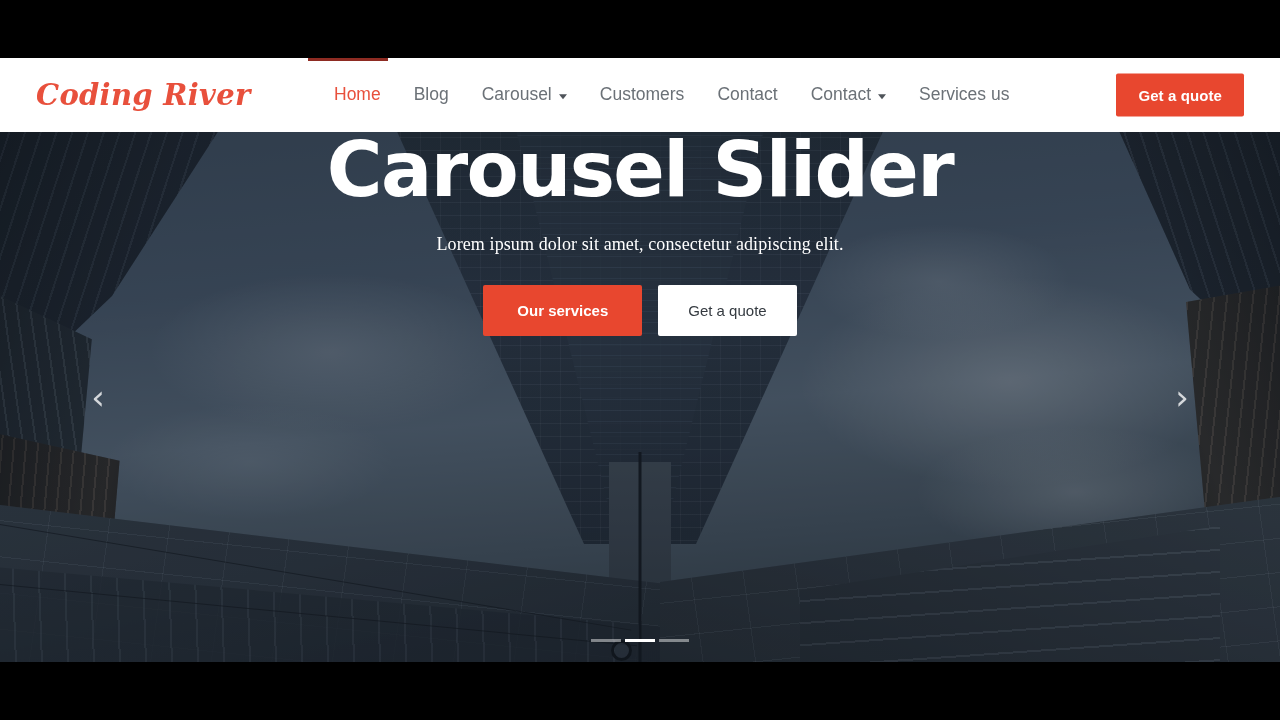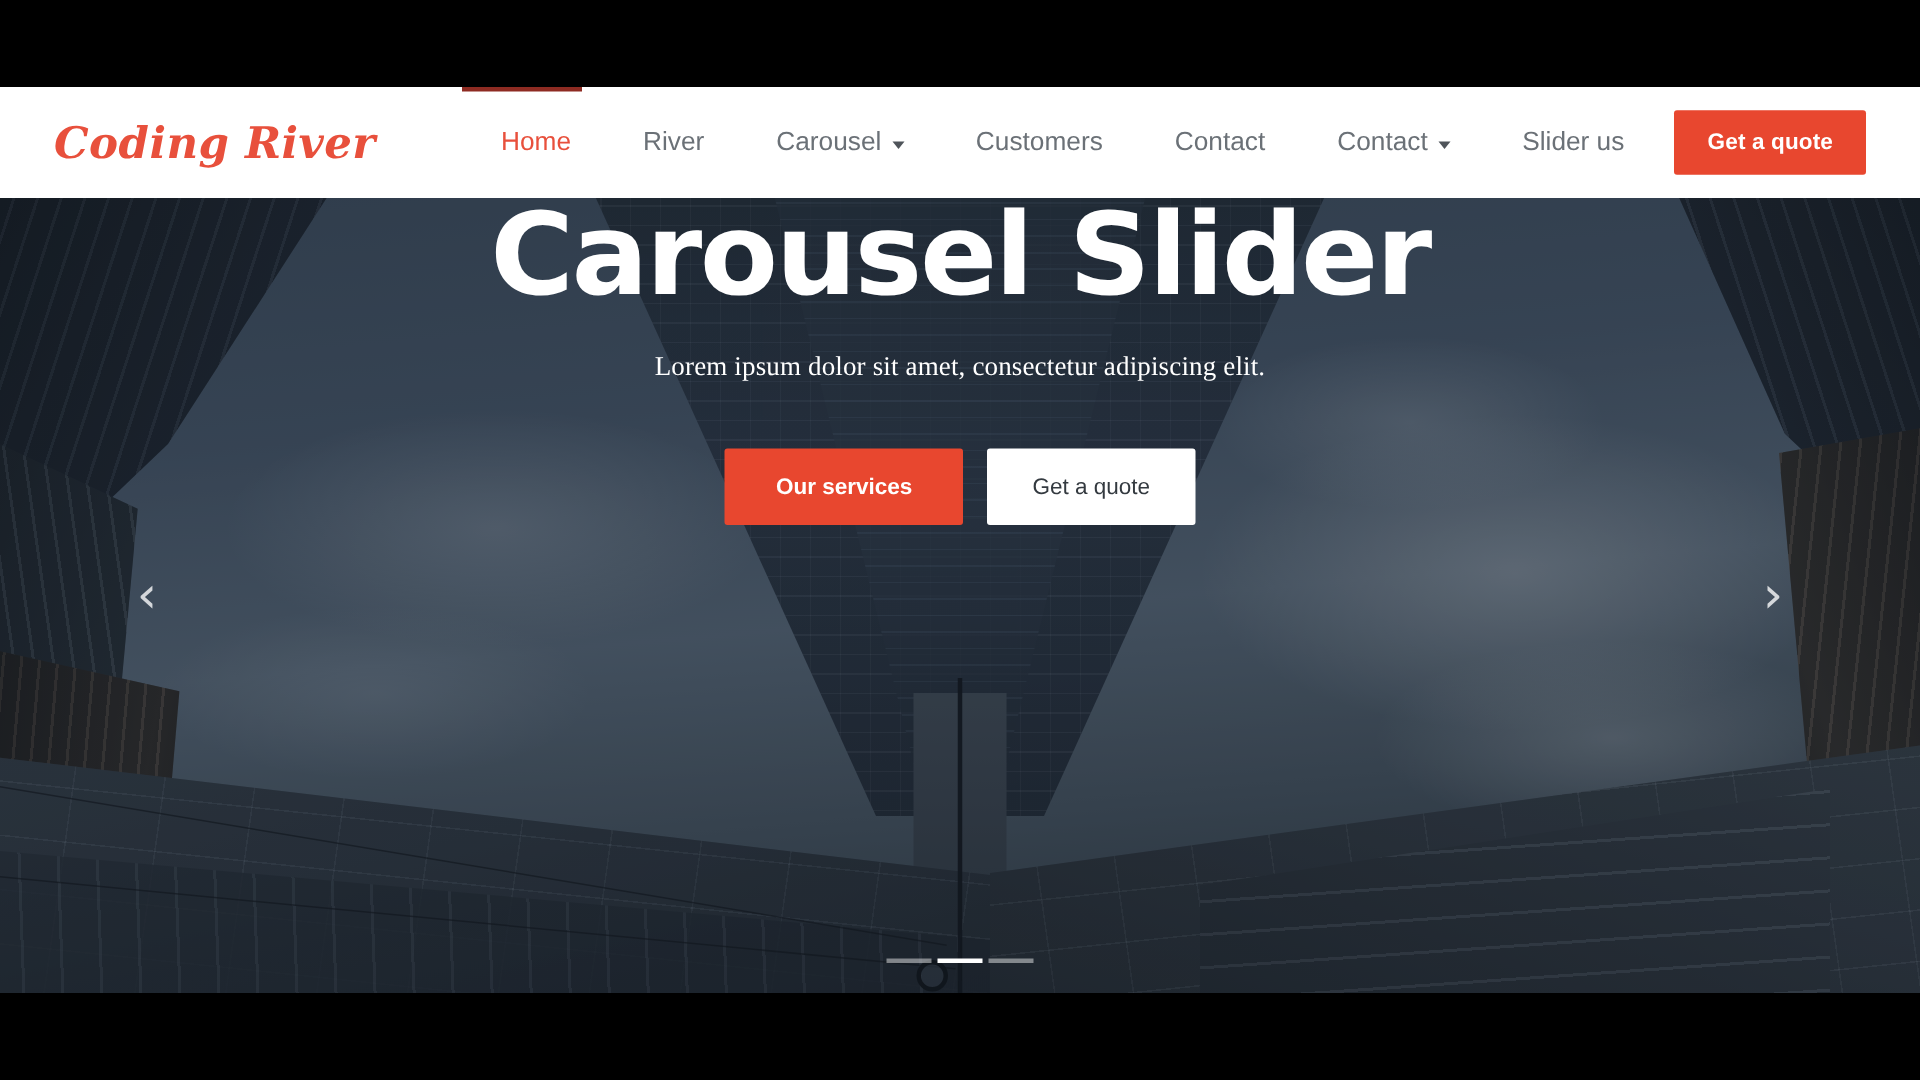--- a/index.html
+++ b/index.html
@@ -84,21 +84,21 @@
     white-space: nowrap;
     user-select: none;
   }
   .nav-links {
     position: absolute;
     left: 318px;
     top: 50%;
     transform: translateY(-50%);
     display: flex;
     align-items: center;
-    gap: 16px;
+    gap: 1px;
     text-align: right;
   }
   .nav-link {
     display: flex;
     align-items: center;
     gap: 7px;
     padding: 0 16px;
     font-size: 17.5px;
     color: #6b7177;
     white-space: nowrap;
@@ -347,21 +347,21 @@
   .hero-sub {
     margin: 26px 0 0 0;
     font-size: 18px;
     color: #ffffff;
     text-align: center;
     font-weight: normal;
     letter-spacing: 0.1px;
     font-family: Liberation Serif, serif;
   }
   .hero-buttons {
-    margin-top: 44px;
+    margin-top: 30px;
     display: flex;
     gap: 16px;
   }
   .btn-primary {
     background: #e8472f;
     color: #ffffff;
     font-size: 15px;
     font-weight: bold;
     padding: 17px 34px;
     border: none;
@@ -440,21 +440,21 @@
 
         <a class="brand">Coding River</a>
 
         <nav class="nav-links">
 
           <a class="nav-link active">
             <span>Home</span>
           </a>
 
           <a class="nav-link">
-            <span>River</span>
+            <span>Blog</span>
           </a>
 
           <a class="nav-link">
             <span>Carousel</span>
             <span class="caret"></span>
           </a>
 
           <a class="nav-link">
             <span>Customers</span>
           </a>
@@ -462,21 +462,21 @@
           <a class="nav-link">
             <span>Contact</span>
           </a>
 
           <a class="nav-link">
             <span>Contact</span>
             <span class="caret"></span>
           </a>
 
           <a class="nav-link">
-            <span>Slider us</span>
+            <span>Services us</span>
           </a>
 
         </nav>
 
         <button class="nav-cta">Get a quote</button>
 
       </div>
     </header>
 
     <section class="hero">

